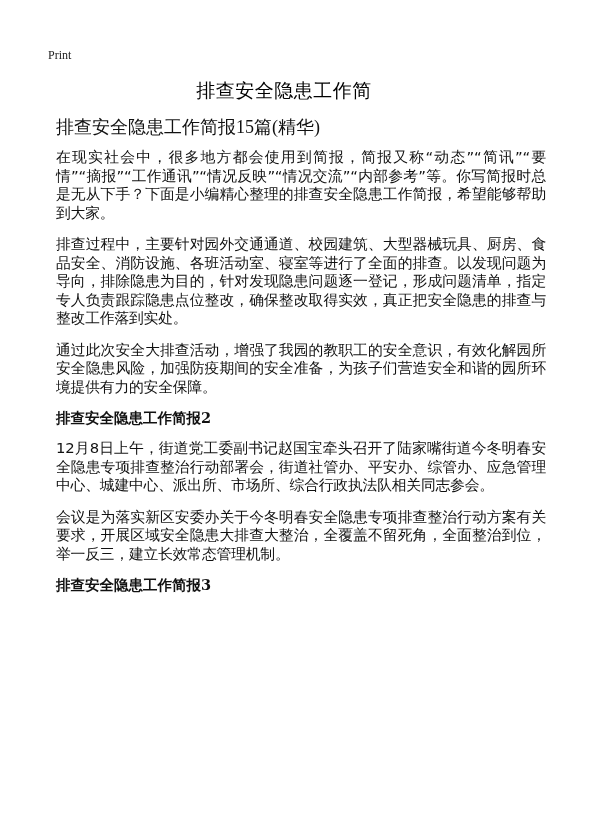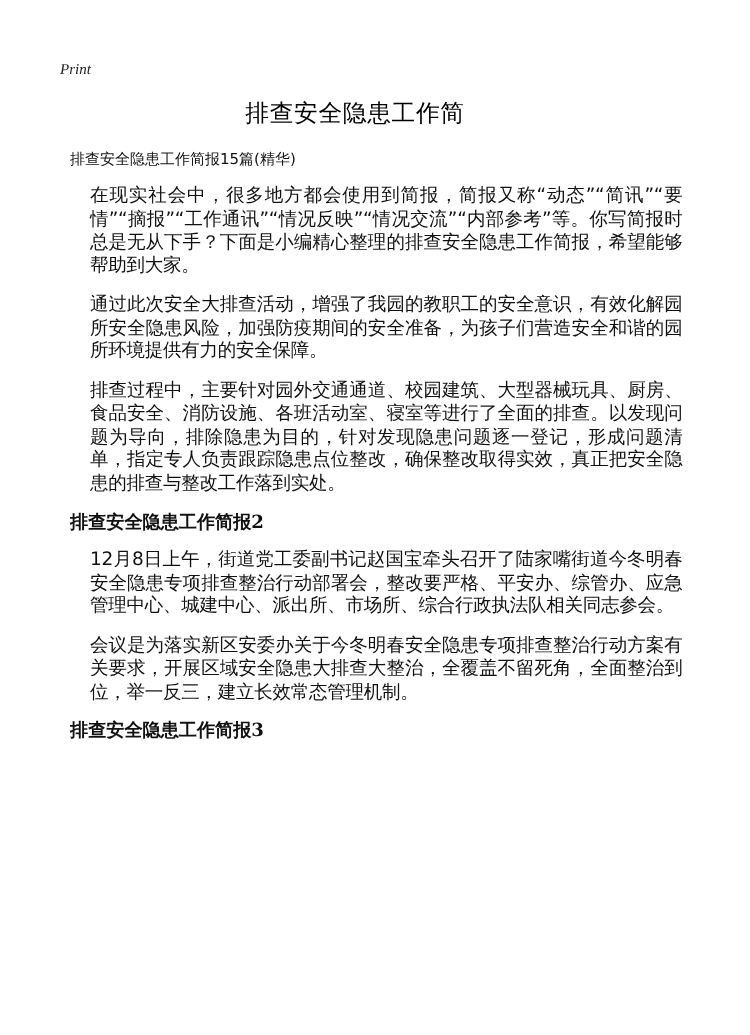--- a/index.html
+++ b/index.html
@@ -1,35 +1,35 @@
 <!DOCTYPE html>
 <html><head>
 <meta charset="utf-8">
 <style>
   html, body { margin: 0; padding: 0; background: #ffffff; }
   body { width: 600px; height: 828px; overflow: hidden; position: relative;
          font-family: "DejaVu Sans", "Liberation Sans", sans-serif; color: #111; }
-  .print-label { position: absolute; left: 48px; top: 48px; font-family: "Liberation Serif", serif; font-size: 12px; color: #222; font-style: italic; }
+  .print-label { position: absolute; left: 48px; top: 48px; font-family: "Liberation Serif", serif; font-size: 12px; color: #222; }
   .page-title { position: absolute; left: 0; width: 568px; top: 78px; text-align: center; font-size: 19px; font-weight: normal; margin: 0; color: #000; letter-spacing: 0.5px; }
   .content { position: absolute; left: 56px; top: 118px; width: 490px; }
-  .subtitle { font-size: 12px; line-height: 18px; margin: 0 0 12px 0; }
-  .para { font-size: 14.8px; line-height: 18.5px; margin: 0 0 13px 16px; text-align: justify; letter-spacing: -0.2px; }
+  .subtitle { font-size: 18px; line-height: 18px; margin: 0 0 12px 0; font-family: Liberation Serif, serif; }
+  .para { font-size: 14.8px; line-height: 18.5px; margin: 0 0 13px 0; text-align: justify; letter-spacing: -0.2px; }
   .section-heading { font-size: 14.5px; line-height: 18px; font-weight: bold; margin: 3px 0 12px 0; font-family: "DejaVu Serif", "Liberation Serif", serif; }
 </style>
 </head>
 <body>
 
 <div class="print-label">Print</div>
 <h1 class="page-title">排查安全隐患工作简</h1>
 
 <div class="content">
   <p class="subtitle">排查安全隐患工作简报15篇(精华)</p>
   <p class="para">在现实社会中，很多地方都会使用到简报，简报又称“动态”“简讯”“要情”“摘报”“工作通讯”“情况反映”“情况交流”“内部参考”等。你写简报时总是无从下手？下面是小编精心整理的排查安全隐患工作简报，希望能够帮助到大家。</p>
 
+  <p class="para">排查过程中，主要针对园外交通通道、校园建筑、大型器械玩具、厨房、食品安全、消防设施、各班活动室、寝室等进行了全面的排查。以发现问题为导向，排除隐患为目的，针对发现隐患问题逐一登记，形成问题清单，指定专人负责跟踪隐患点位整改，确保整改取得实效，真正把安全隐患的排查与整改工作落到实处。</p>
   <p class="para">通过此次安全大排查活动，增强了我园的教职工的安全意识，有效化解园所安全隐患风险，加强防疫期间的安全准备，为孩子们营造安全和谐的园所环境提供有力的安全保障。</p>
-  <p class="para">排查过程中，主要针对园外交通通道、校园建筑、大型器械玩具、厨房、食品安全、消防设施、各班活动室、寝室等进行了全面的排查。以发现问题为导向，排除隐患为目的，针对发现隐患问题逐一登记，形成问题清单，指定专人负责跟踪隐患点位整改，确保整改取得实效，真正把安全隐患的排查与整改工作落到实处。</p>
 
   <h2 class="section-heading">排查安全隐患工作简报2</h2>
-  <p class="para">12月8日上午，街道党工委副书记赵国宝牵头召开了陆家嘴街道今冬明春安全隐患专项排查整治行动部署会，整改要严格、平安办、综管办、应急管理中心、城建中心、派出所、市场所、综合行政执法队相关同志参会。</p>
+  <p class="para">12月8日上午，街道党工委副书记赵国宝牵头召开了陆家嘴街道今冬明春安全隐患专项排查整治行动部署会，街道社管办、平安办、综管办、应急管理中心、城建中心、派出所、市场所、综合行政执法队相关同志参会。</p>
   <p class="para">会议是为落实新区安委办关于今冬明春安全隐患专项排查整治行动方案有关要求，开展区域安全隐患大排查大整治，全覆盖不留死角，全面整治到位，举一反三，建立长效常态管理机制。</p>
 
   <h2 class="section-heading">排查安全隐患工作简报3</h2>
 </div>
 
 </body></html>

